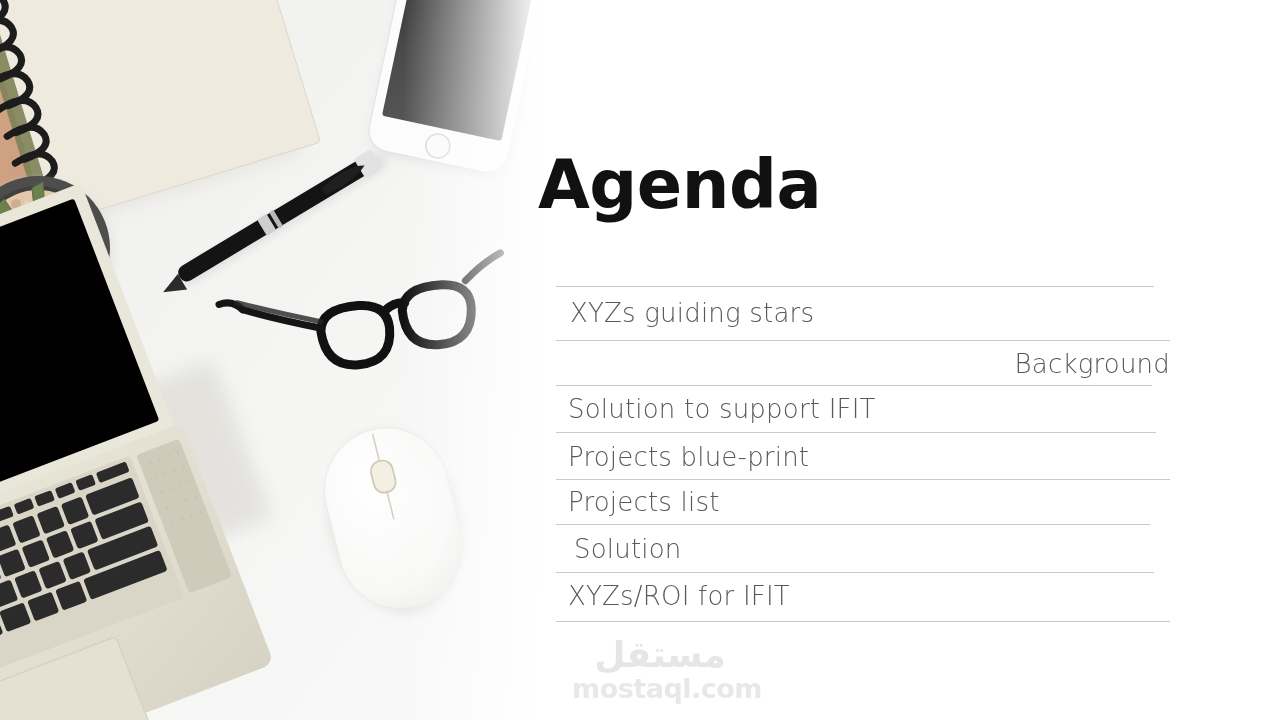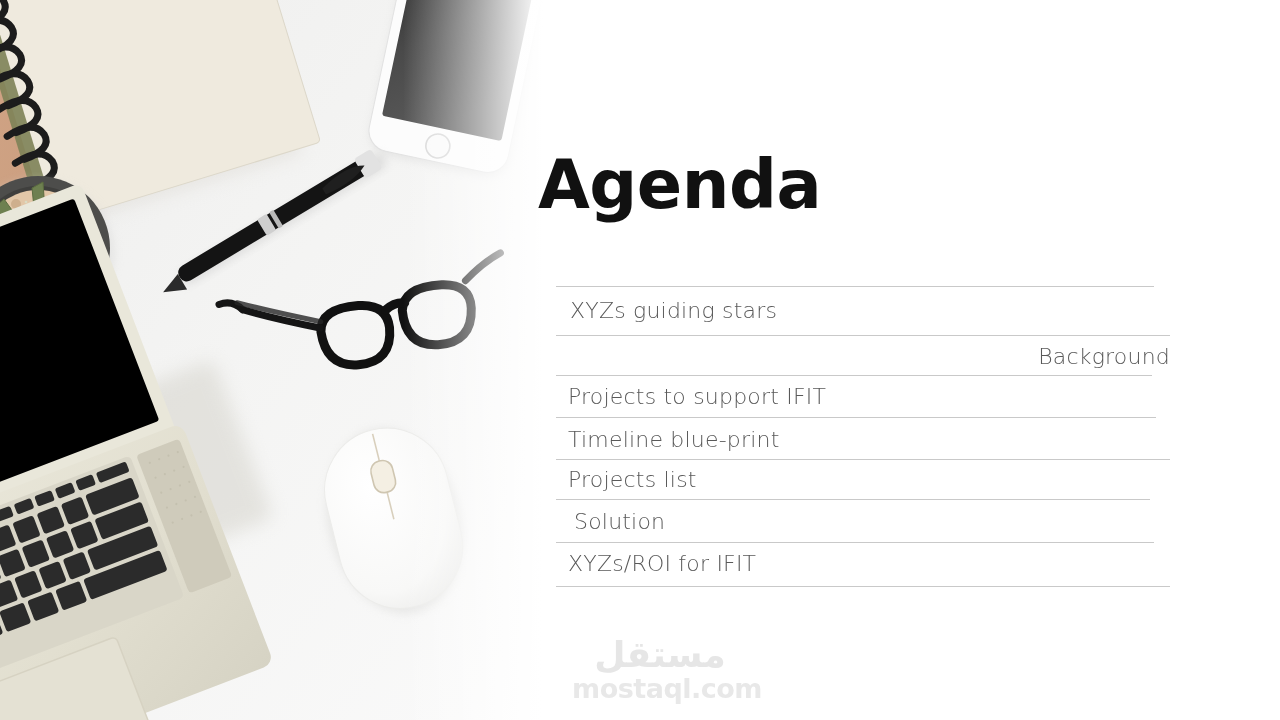--- a/index.html
+++ b/index.html
@@ -53,21 +53,21 @@
   .agenda-list {
     position:absolute;
     left:20px; top:286px;
     width:614px;
     list-style:none;
   }
   .agenda-item {
     position:relative;
     border-top:1px solid #c9c9c9;
     color:#595959;
-    font-size:22px;
+    font-size:26px;
     font-weight:300;
     font-family:"DejaVu Sans", sans-serif;
     letter-spacing:0.2px;
     white-space:nowrap;
   }
   .agenda-item .txt { display:block; padding:11px 0 9px 14px; }
 
   
   .agenda-item.r0 { width:598px; }
   .agenda-item.r0 .txt { padding-top:11px; padding-bottom:12px; }
@@ -407,24 +407,24 @@
     <h1 class="title">Agenda</h1>
 
     <ul class="agenda-list">
       <li class="agenda-item r0">
         <span class="txt">XYZs guiding stars</span>
       </li>
       <li class="agenda-item r1">
         <span class="txt">Background</span>
       </li>
       <li class="agenda-item r2">
-        <span class="txt">Projects to support IFIT</span>
+        <span class="txt">Solution to support IFIT</span>
       </li>
       <li class="agenda-item r3">
-        <span class="txt">Timeline blue-print</span>
+        <span class="txt">Projects blue-print</span>
       </li>
       <li class="agenda-item r4">
         <span class="txt">Projects list</span>
       </li>
       <li class="agenda-item r5">
         <span class="txt">Solution</span>
       </li>
       <li class="agenda-item r6">
         <span class="txt">XYZs/ROI for IFIT</span>
       </li>

